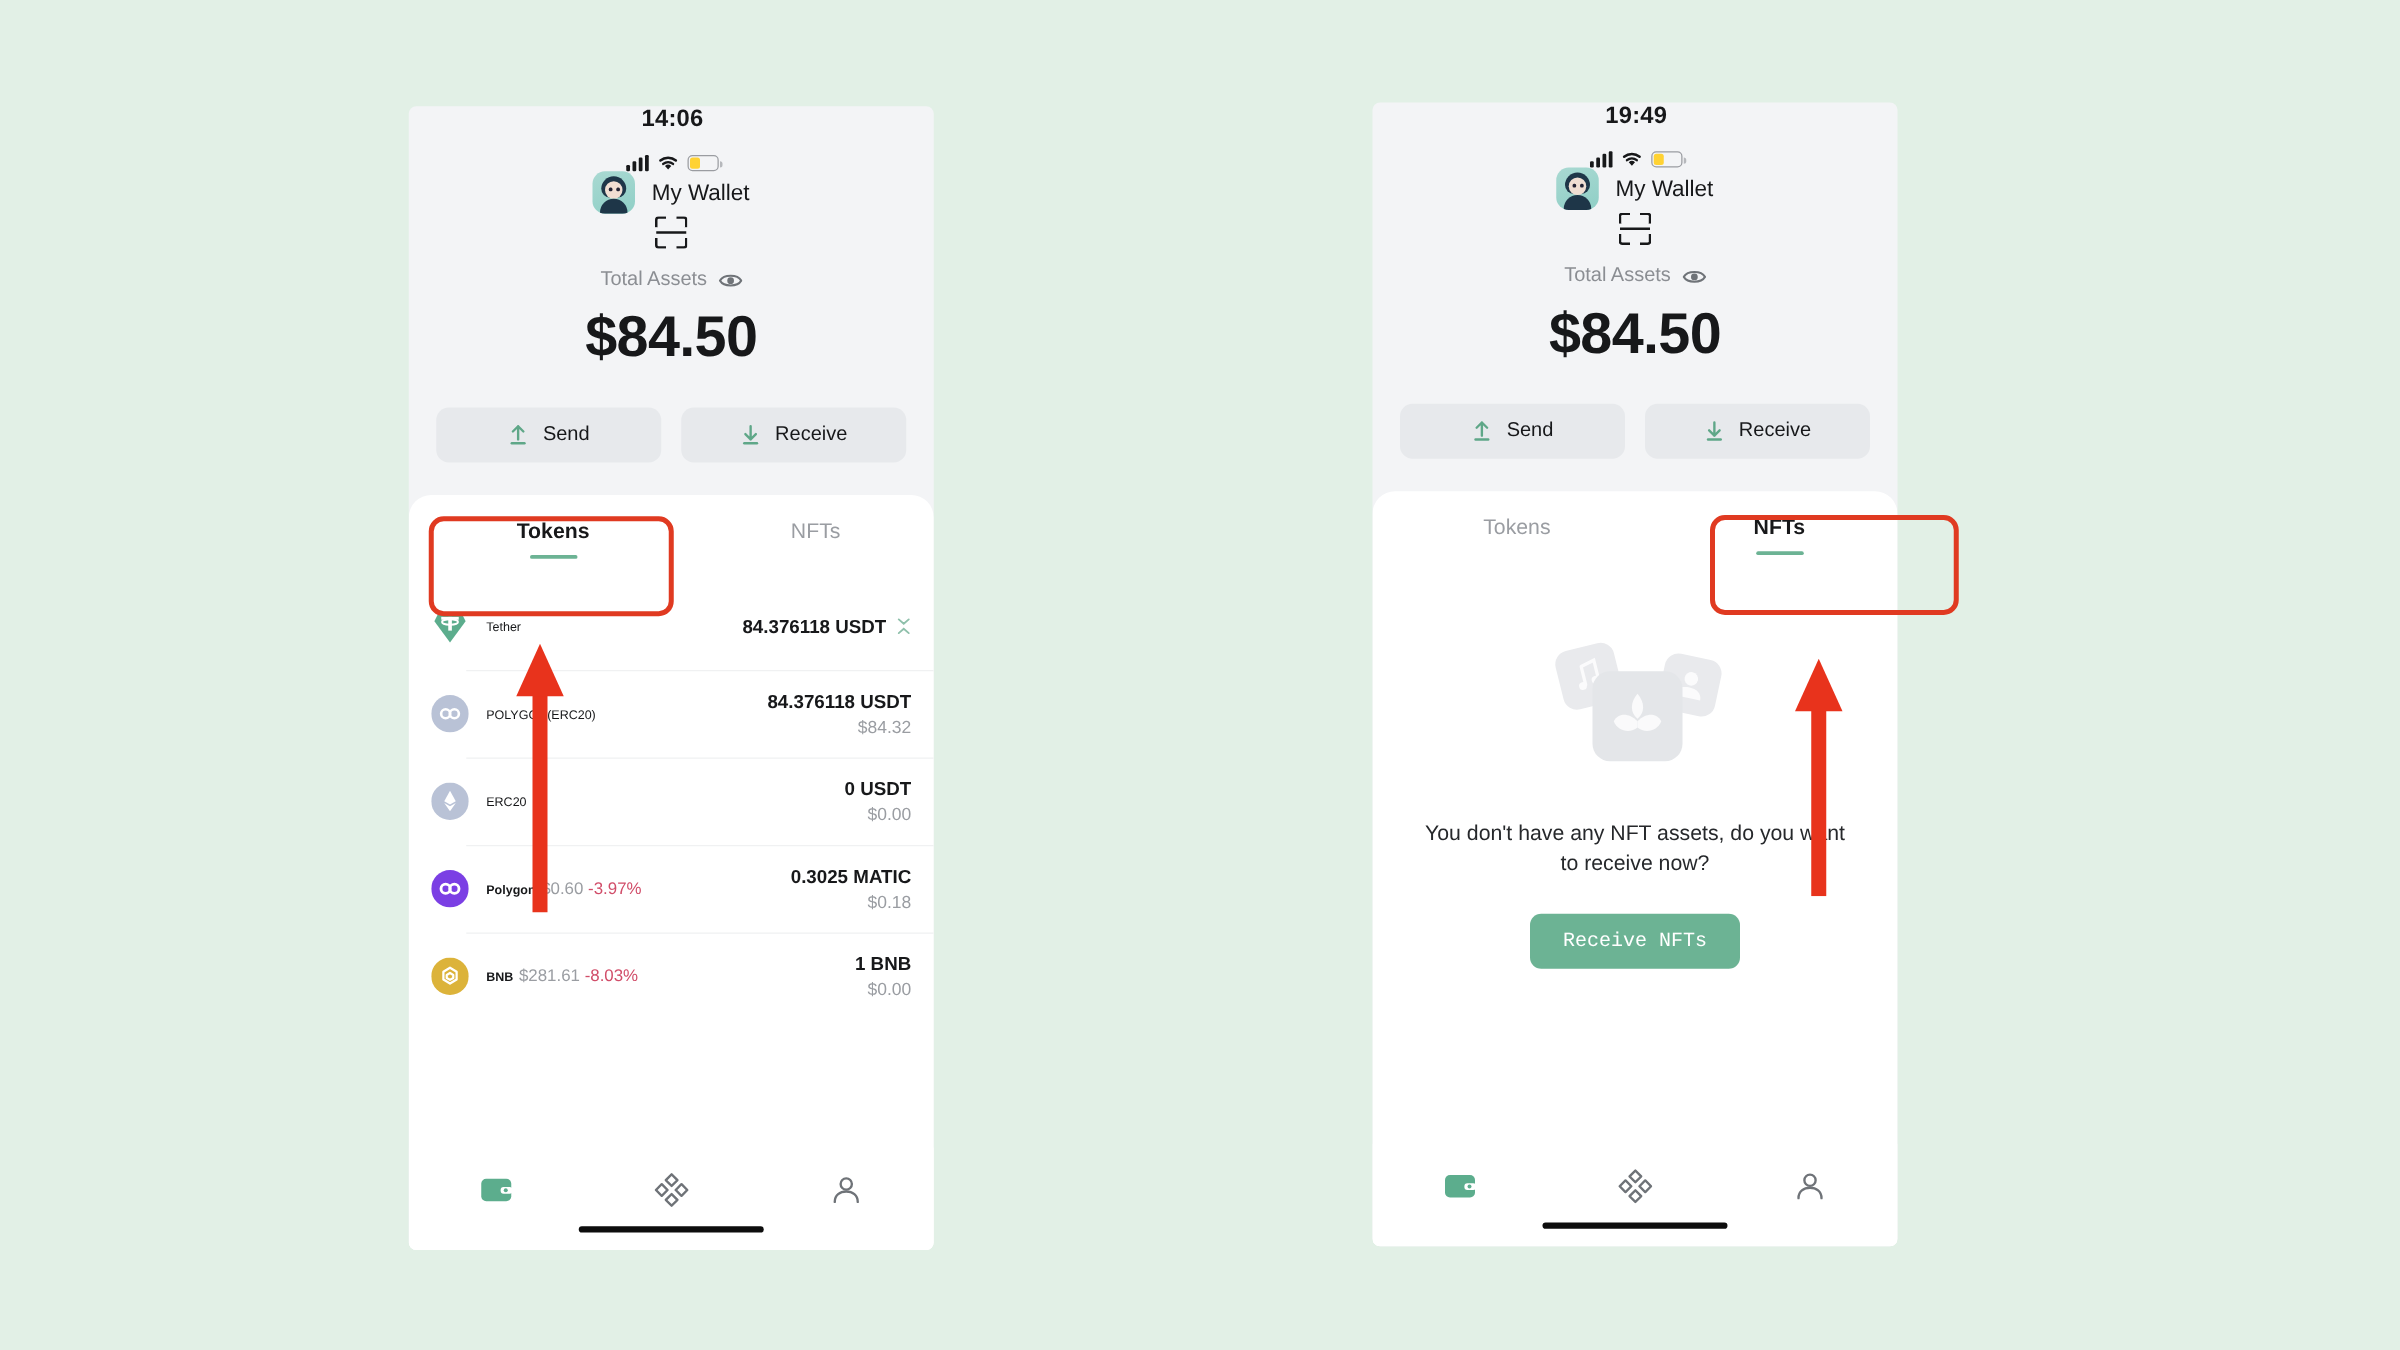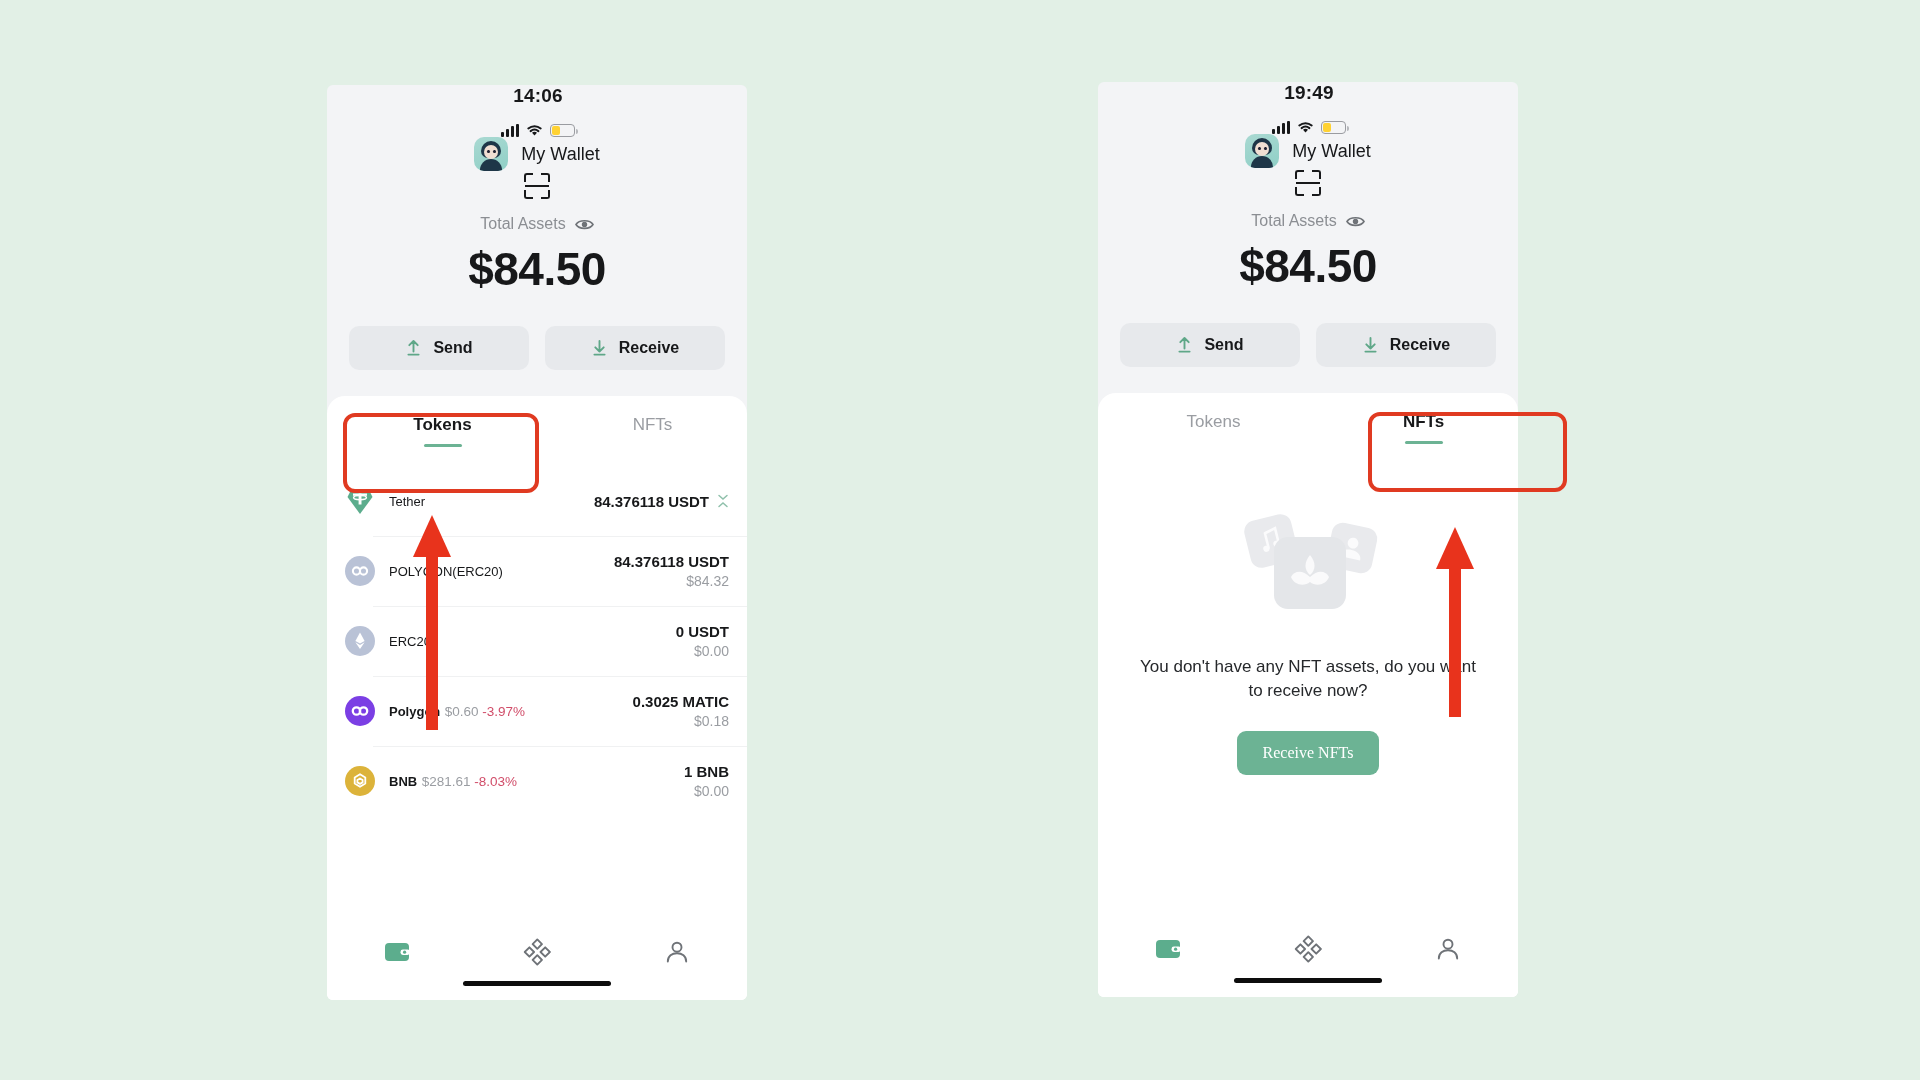--- a/index.html
+++ b/index.html
@@ -94,21 +94,21 @@
   .eye-icon svg{ display:block; }
   .balance-amount{
     font-size:46px; font-weight:700; color:#17181a; margin-top:9px; letter-spacing:-.5px;
   }
 
   
   .actions{ display:flex; gap:16px; padding:30px 22px 26px 22px; }
   .action-btn{
     flex:1; height:44px; background:#e7e9ec; border-radius:10px; border:none;
     display:flex; align-items:center; justify-content:center; gap:11px;
-    font-size:16px; font-weight:700; color:#17181a; cursor:pointer;
+    font-size:16px; font-weight:400; color:#17181a; cursor:pointer;
     font-family:"Liberation Sans", sans-serif;
   }
   .arrow-ic{ width:17px; height:18px; }
 
   
   .sheet{
     background:#ffffff; border-radius:18px 18px 0 0;
     height:100%;
   }
   .tabs{ display:flex; height:70px; }
@@ -125,21 +125,21 @@
   .token-list{ padding:0 0 0 0; }
   .token-row{
     display:flex; align-items:center; gap:14px;
     padding:0 18px; height:70px; position:relative; cursor:pointer;
   }
   .token-row + .token-row::before{
     content:""; position:absolute; left:46px; right:0; top:0; height:1px; background:#f0f1f2;
   }
   .tk-icon{ width:30px; height:30px; flex:none; border-radius:50%; position:relative; }
   .tk-mid{ flex:1; min-width:0; }
-  .tk-name{ font-size:13px; color:#17181a; white-space:nowrap; }
+  .tk-name{ font-size:10px; color:#17181a; white-space:nowrap; }
   .tk-name.bold{ font-weight:700; }
   .tk-sub{ font-size:13.5px; color:#9a9da2; margin-top:3px;text-align:right; }
   .tk-sub .chg{ color:#d14d69; }
   .tk-right{ text-align:right; display:flex; align-items:center; gap:8px; }
   .tk-right-stack{ text-align:right; }
   .tk-amt{ font-size:15px; font-weight:700; color:#17181a; white-space:nowrap; }
   .tk-usd{ font-size:14px; color:#9a9da2; margin-top:3px; }
   .collapse-ic{ width:12px; height:14px; flex:none; }
 
   
@@ -147,21 +147,21 @@
   .nft-art{ position:relative; width:150px; height:110px; margin:0 auto 30px auto; }
   .nft-card{ position:absolute; background:#e9eaed; border-radius:11px; }
   .nft-card.c1{ left:14px; top:2px; width:48px; height:48px; transform:rotate(-14deg); }
   .nft-card.c2{ right:8px; top:10px; width:46px; height:46px; transform:rotate(12deg); }
   .nft-card.c3{ left:41px; top:22px; width:72px; height:72px; border-radius:14px; background:#e4e6e9; }
   .nft-msg{ font-size:17px; color:#26282b; line-height:1.42; padding:0 36px; }
   .receive-nfts-btn{
     margin:28px auto 0 auto; display:block;
     background:#6cb394; color:#ffffff; border:none; border-radius:9px;
     padding:13px 26px; font-size:16px; cursor:pointer;
-    font-family:Liberation Serif, serif;
+    font-family:Liberation Mono, monospace;
   }
 
   
   .bottom-nav{
     position:absolute; left:0; right:0; bottom:0; height:82px; background:#fff;
     display:flex; align-items:flex-start; justify-content:space-around; padding-top:14px;
   }
   .nav-item{ width:56px; height:40px; display:flex; align-items:center; justify-content:center; cursor:pointer; }
   .home-indicator{
     position:absolute; bottom:14px; left:50%; transform:translateX(-50%);

